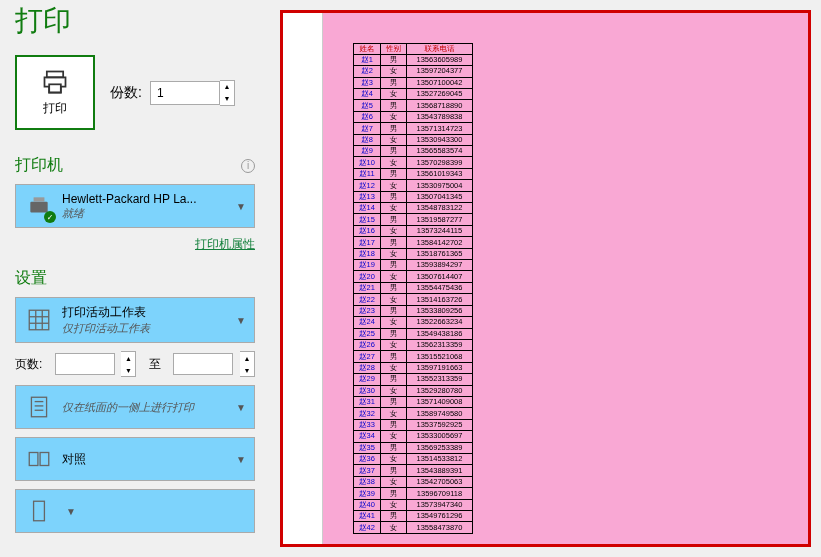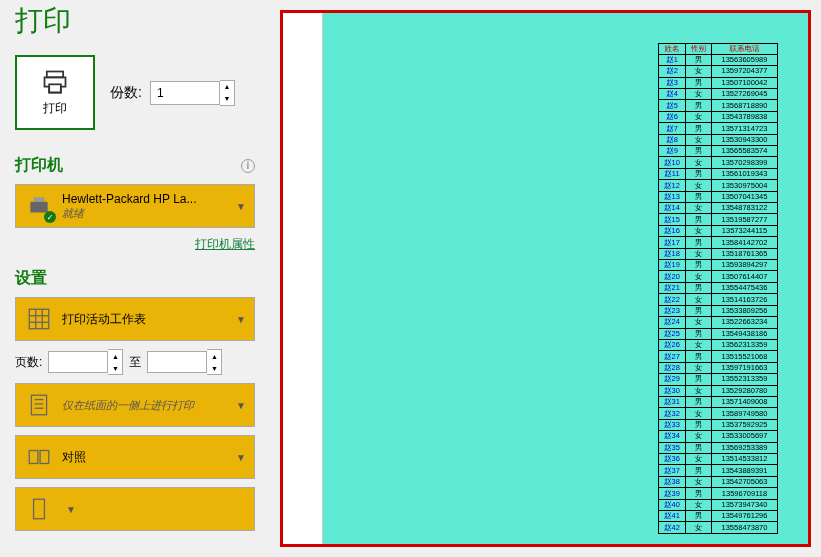--- a/index.html
+++ b/index.html
@@ -14,40 +14,40 @@
     .print-button { width: 80px; height: 75px; border: 2px solid #107c10; background: #fff; display: flex; flex-direction: column; align-items: center; justify-content: center; cursor: pointer; }
     .print-button svg { width: 28px; height: 28px; }
     .print-button-label { font-size: 12px; margin-top: 4px; }
     
     .copies { display: flex; align-items: center; margin-left: 15px; }
     .copies-label { font-size: 14px; margin-right: 8px; }
     .copies-input { width: 70px; height: 24px; border: 1px solid #aaa; padding: 2px 6px; font-size: 12px; position: relative; }
     .spinner-wrap { display: flex; flex-direction: column; border: 1px solid #aaa; border-left: none; }
     .spinner-btn { width: 14px; height: 12px; font-size: 7px; background: #fff; border: none; cursor: pointer; display: flex; align-items: center; justify-content: center; }
     
-    .section-header { color: #107c10; font-size: 16px; font-weight: bold; margin-bottom: 8px; display: flex; align-items: center; justify-content: space-between; gap: 24px; }
+    .section-header { color: #107c10; font-size: 16px; font-weight: normal; margin-bottom: 8px; display: flex; align-items: center; justify-content: space-between; gap: 24px; }
     .section-header .info-icon { width: 14px; height: 14px; border: 1px solid #999; border-radius: 50%; font-size: 10px; color: #999; display: flex; align-items: center; justify-content: center; cursor: pointer; }
     
-    .dropdown { background: #eab308; border: 1px solid #aaa; padding: 6px 8px; display: flex; align-items: center; margin-bottom: 8px; cursor: pointer; position: relative; }
+    .dropdown { background: #7dd3fc; border: 1px solid #aaa; padding: 6px 8px; display: flex; align-items: center; margin-bottom: 8px; cursor: pointer; position: relative; }
     .dropdown-icon { width: 30px; height: 30px; margin-right: 8px; display: flex; align-items: center; justify-content: center; flex-shrink: 0; }
     .dropdown-content { flex: 1; }
     .dropdown-content .line1 { font-size: 12px; }
     .dropdown-content .line2 { font-size: 11px; color: #555; font-style: italic; }
     .dropdown-chevron { font-size: 10px; color: #555; margin-left: 4px; }
     
     .link { color: #15803d; text-decoration: underline; font-size: 12px; text-align: right; display: block; margin-bottom: 15px; cursor: pointer; }
     
-    .pages-row { display: flex; align-items: center; margin-bottom: 8px; font-size: 12px; }
+    .pages-row { display: flex; align-items: center; margin-bottom: 8px; font-size: 12px; justify-content: space-between; }
     .pages-label { margin-right: 6px; }
     .pages-to { margin: 0 6px; }
     .small-input { width: 60px; height: 22px; border: 1px solid #aaa; padding: 2px 4px; font-size: 12px; }
     
     .preview-area { flex: 1; border: 3px solid #d00000; background: #fff; position: relative; display: flex; }
     .preview-margin { width: 40px; background: #fff; border-right: 1px solid #ccc; }
-    .preview-page { flex: 1; background: #5eead4; padding: 30px 30px 10px 30px; display: flex; justify-content: flex-end; }
+    .preview-page { flex: 1; background: #f9a8d4; padding: 30px 30px 10px 30px; display: flex; justify-content: flex-start; }
     
     .data-table { border-collapse: collapse; font-size: 7.5px; width: 120px; }
     .data-table th, .data-table td { border: 1px solid #000; padding: 0 2px; text-align: center; line-height: 1.3; }
     .data-table th { color: #c00000; font-weight: normal; }
     .data-table td:first-child { color: #0000cc; }
     
     .printer-icon-wrap { position: relative; }
     .status-dot { position: absolute; bottom: -2px; right: -2px; width: 12px; height: 12px; background: #107c10; border-radius: 50%; display: flex; align-items: center; justify-content: center; }
     .status-dot::after { content: "✓"; color: #fff; font-size: 8px; }
   </style>
@@ -106,20 +106,21 @@
         <svg width="26" height="26" viewBox="0 0 24 24" fill="none" stroke="#666" stroke-width="1.2">
           <rect x="3" y="3" width="18" height="18"></rect>
           <line x1="3" y1="9" x2="21" y2="9"></line>
             <line x1="3" y1="15" x2="21" y2="15"></line>
           <line x1="9" y1="3" x2="9" y2="21"></line>
             <line x1="15" y1="3" x2="15" y2="21"></line>
         </svg>
       </div>
       <div class="dropdown-content">
         <div class="line1">打印活动工作表</div>
+        <div class="line2">仅打印活动工作表</div>
       </div>
       <span class="dropdown-chevron">▼</span>
     </div>
 
     <div class="pages-row">
       <span class="pages-label">页数:</span>
       <input class="small-input" style="">
       <div class="spinner-wrap">
           <button class="spinner-btn">▲</button>
           <button class="spinner-btn">▼</button>

